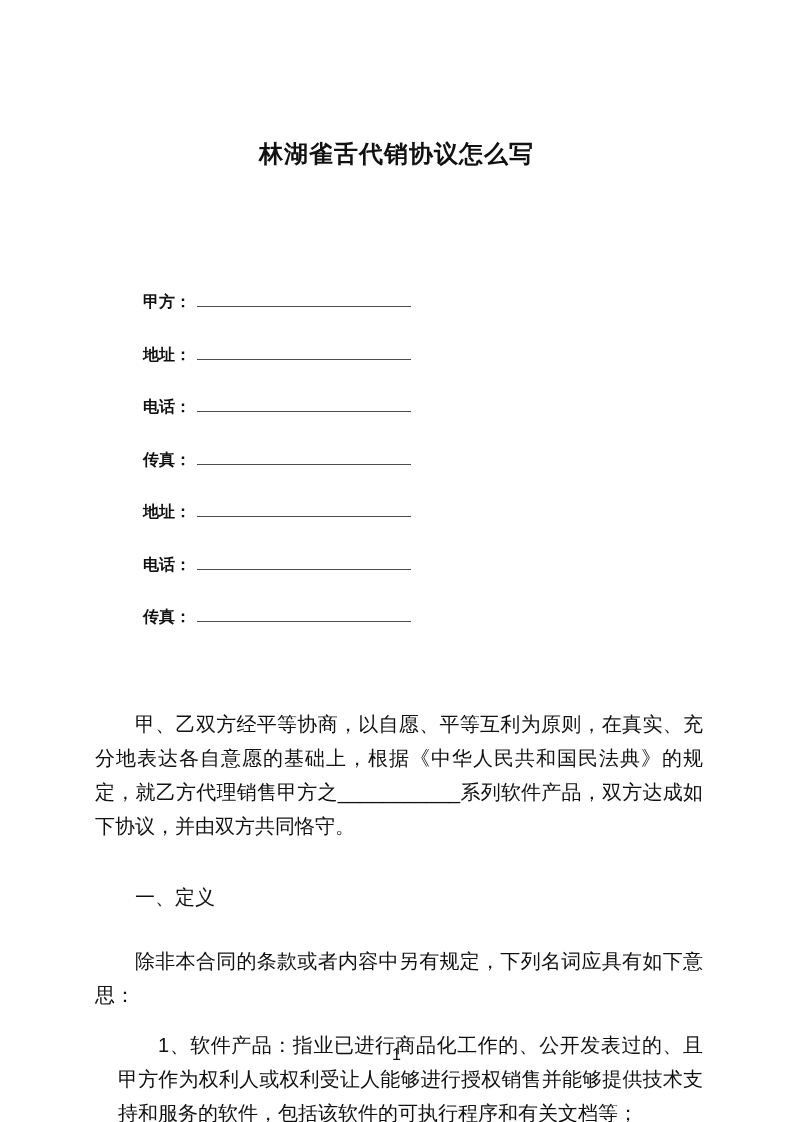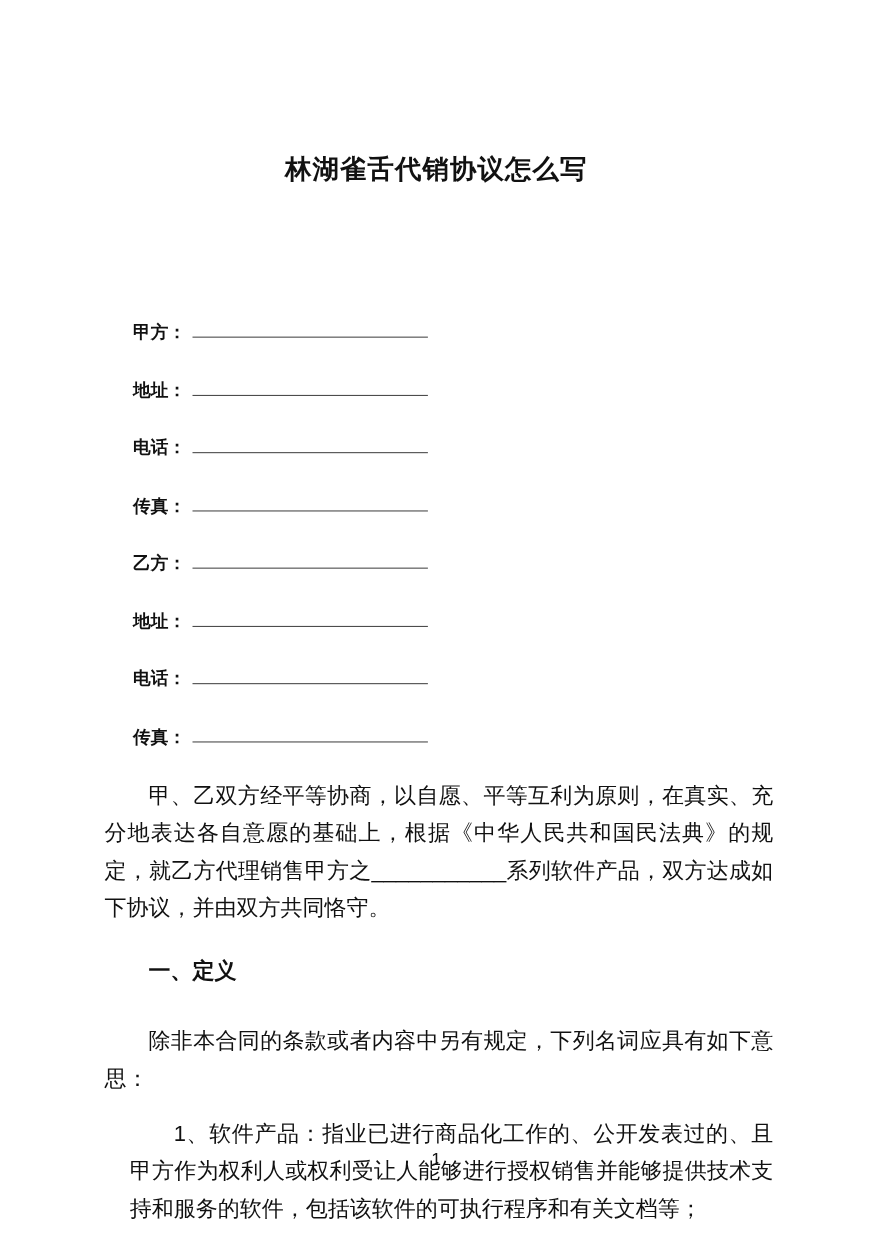--- a/index.html
+++ b/index.html
@@ -23,21 +23,21 @@
     width: 100%;
     text-align: center;
     font-size: 24px;
     font-weight: bold;
     letter-spacing: 1px;
     color: #111111;
   }
   .fields {
     position: absolute;
     top: 290px;
-    left: 121px;
+    left: 143px;
   }
   .field-row {
     height: 24px;
     margin-bottom: 28.5px;
     white-space: nowrap;
   }
   .field-label {
     display: inline-block;
     font-size: 16px;
     font-weight: bold;
@@ -60,22 +60,22 @@
     font-size: 20px;
     line-height: 34px;
     color: #111111;
   }
   .body-text p {
     text-align: justify;
     text-indent: 40px;
     word-break: break-all;
   }
   .para-heading {
-    font-weight: bold;
-    margin-top: 23px;
+    font-weight: normal;
+    margin-top: 37px;
   }
   .para-defs-intro { margin-top: 30px; }
   .para-item { margin-top: 16px; margin-left: 23px; }
   .page-number {
     position: absolute;
     top: 1046px;
     left: 0;
     width: 100%;
     text-align: center;
     font-size: 16px;
@@ -96,23 +96,20 @@
     <div class="field-row">
       <span class="field-label">地址：</span><span class="blank-line"></span>
     </div>
     <div class="field-row">
       <span class="field-label">电话：</span><span class="blank-line"></span>
     </div>
     <div class="field-row">
       <span class="field-label">传真：</span><span class="blank-line"></span>
     </div>
     <div class="field-row">
-      <span class="field-label">乙方：</span><span class="blank-line"></span>
-    </div>
-    <div class="field-row">
       <span class="field-label">地址：</span><span class="blank-line"></span>
     </div>
     <div class="field-row">
       <span class="field-label">电话：</span><span class="blank-line"></span>
     </div>
     <div class="field-row">
       <span class="field-label">传真：</span><span class="blank-line"></span>
     </div>
   </div>
 

